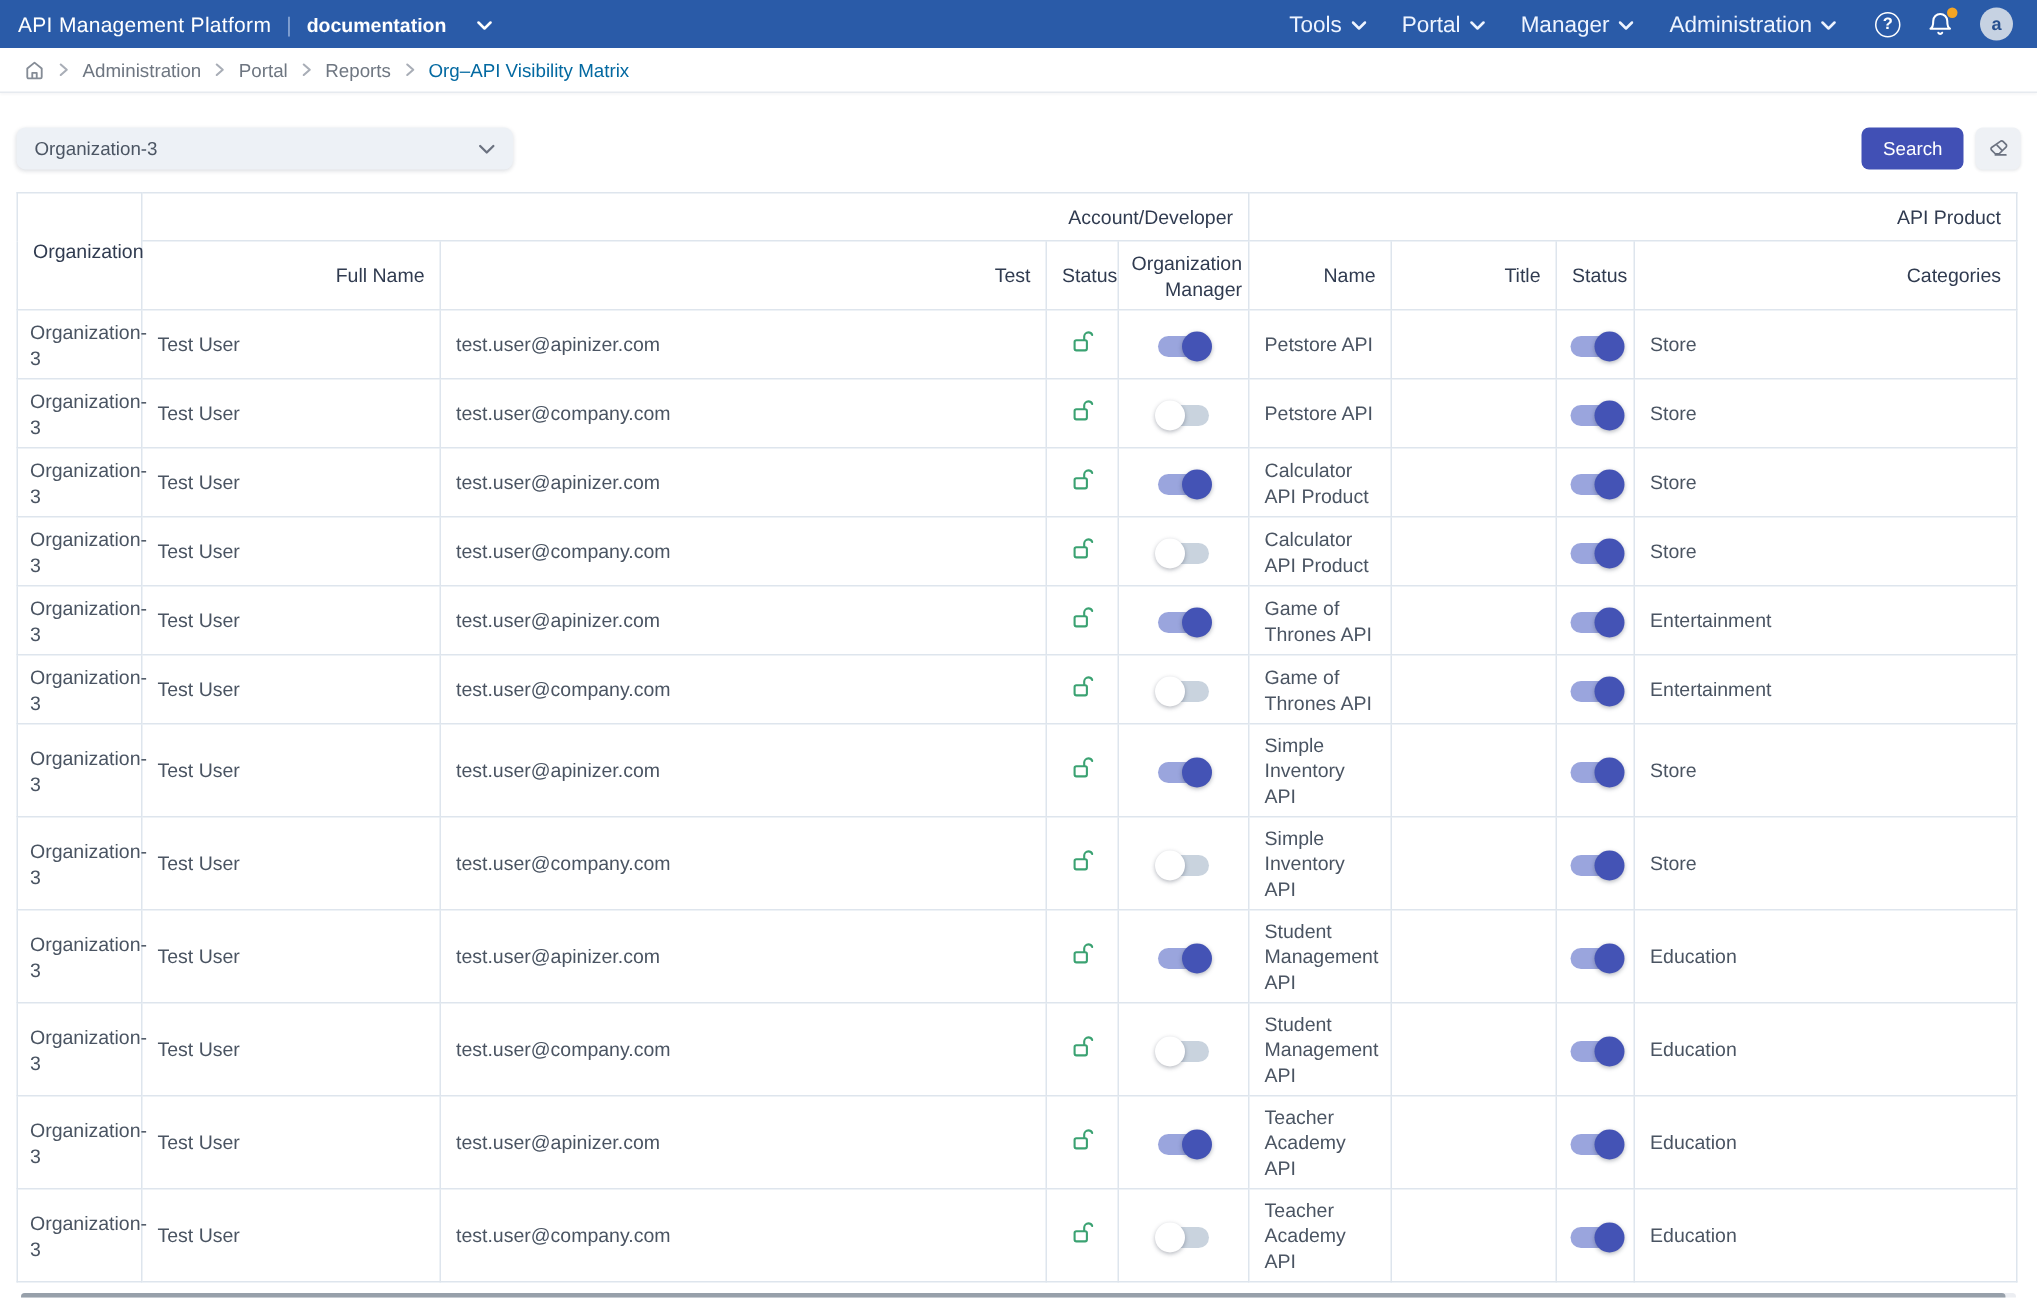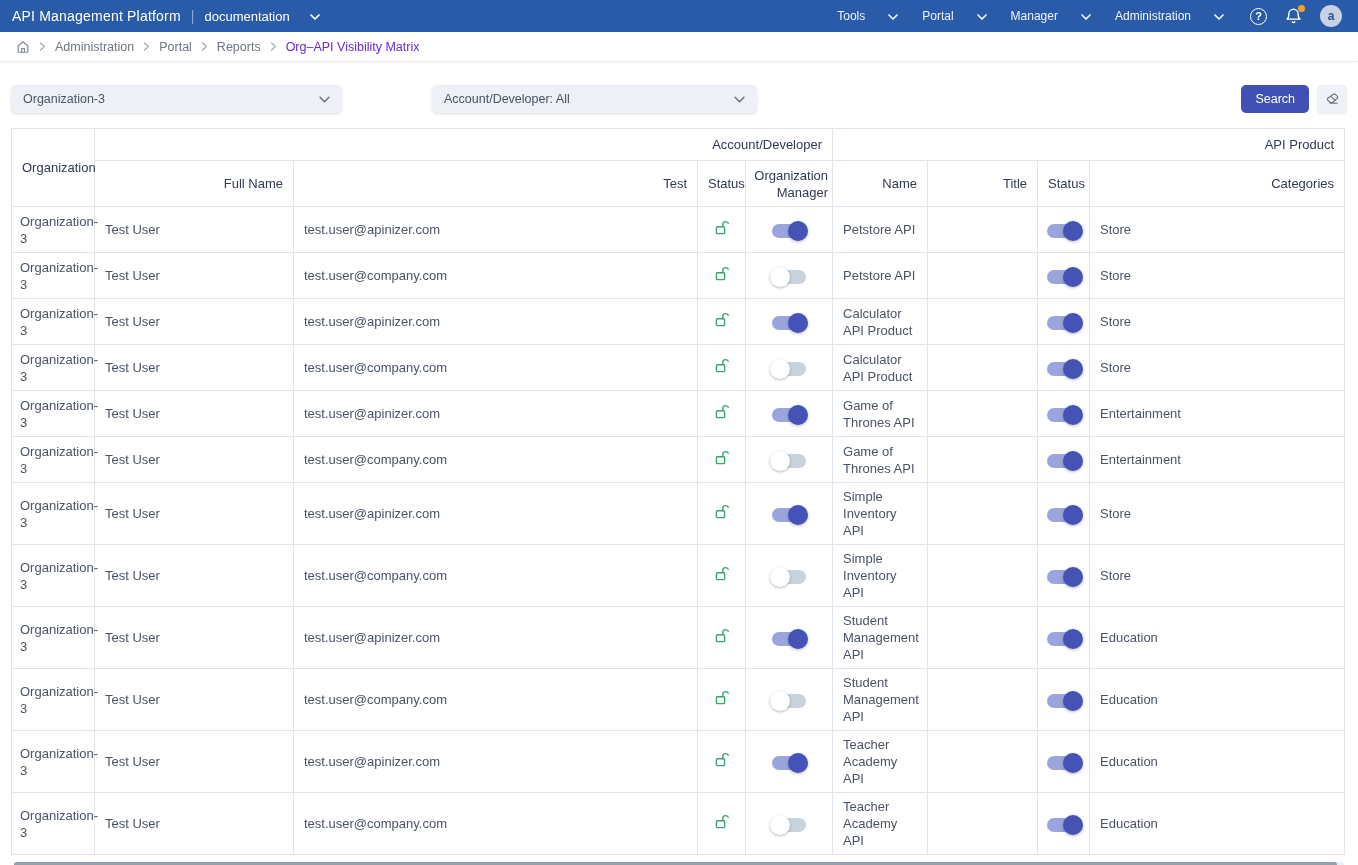--- a/index.html
+++ b/index.html
@@ -16,26 +16,26 @@
   .topbar {
     height:32px; background:#2a5ba8;
     display:flex; align-items:center; justify-content:space-between;
     padding:0 16px 0 12px;
   }
   .topbar-left { display:flex; align-items:center; gap:10px; color:#fff; }
   .app-title { font-size:14px; letter-spacing:.2px; }
   .pipe { color:#8aa7d6; font-size:14px; }
   .env-btn {
     background:none; border:none; color:#fff; cursor:pointer;
-    font-size:13px; font-weight:400; display:flex; align-items:center; gap:20px; padding:0;
+    font-size:13px; font-weight:700; display:flex; align-items:center; gap:20px; padding:0;
   }
   .topbar-right { display:flex; align-items:center; gap:24px; }
   .nav-item {
     background:none; border:none; color:#eef4ff; cursor:pointer;
-    font-size:12px; display:flex; align-items:center; gap:23px; padding:0;text-align:center;
+    font-size:15px; display:flex; align-items:center; gap:6px; padding:0;text-align:center;
   }
   .chev { flex:0 0 auto; margin-top:1px; }
   .icon-group { display:flex; align-items:center; gap:18px; margin-left:2px; }
   .icon-btn { background:none; border:none; padding:0; cursor:pointer; position:relative; display:flex; color:#fff; }
   .help-circle {
     width:17px; height:17px; border:1.5px solid #fff; border-radius:50%;
     display:flex; align-items:center; justify-content:center;
     font-size:11px; font-weight:600; color:#fff;
   }
   .bell-dot { position:absolute; top:-3px; right:-3px; width:7px; height:7px; border-radius:50%; background:#f5a524; }
@@ -46,21 +46,21 @@
   }
 
   
   .breadcrumb {
     height:30px; display:flex; align-items:center; gap:9px;
     padding:0 16px; border-bottom:1px solid #e6eaef;
     font-size:12.5px; color:#6e7681;
     box-shadow:0 1px 2px rgba(20,30,50,.04);
   }
   .bc-item { cursor:pointer; white-space:nowrap; }
-  .bc-item.last { color:#6d28d9; }
+  .bc-item.last { color:#0369a1; }
   .bc-sep { display:flex; align-items:center; }
   .home-btn { background:none; border:none; padding:0; cursor:pointer; display:flex; }
 
   
   .filters { display:flex; align-items:center; margin:23px 11px 15px; }
   .dd {
     height:28px; background:#edf1f6; border:none; border-radius:6px; cursor:pointer;
     display:flex; align-items:center; justify-content:space-between;
     padding:0 12px; font-size:12.5px; color:#4b5563;
     box-shadow:0 1px 3px rgba(25,39,62,.16);
@@ -197,26 +197,20 @@
     </span>
 </div>
 
 <div class="filters">
   <button class="dd dd1">
     <span>Organization-3</span>
     <svg class="dd-chev" width="11" height="7" viewBox="0 0 10 6">
         <path d="M1 1l4 4 4-4" fill="none" stroke="currentColor" stroke-width="1.4" stroke-linecap="round" stroke-linejoin="round"></path>
       </svg>
   </button>
-  <button class="dd dd2">
-    <span>Account/Developer: All</span>
-    <svg class="dd-chev" width="11" height="7" viewBox="0 0 10 6">
-        <path d="M1 1l4 4 4-4" fill="none" stroke="currentColor" stroke-width="1.4" stroke-linecap="round" stroke-linejoin="round"></path>
-      </svg>
-  </button>
   <span class="spacer"></span>
   <button class="search-btn">Search</button>
   <button class="clear-btn">
     <svg width="14" height="14" viewBox="0 0 16 16">
         <path d="M9.8 2.6a1.4 1.4 0 0 1 2 0l2.3 2.3a1.4 1.4 0 0 1 0 2L8.9 12H5.9L3.1 9.2a1.4 1.4 0 0 1 0-2z" fill="none" stroke="#6b7280" stroke-width="1.3" stroke-linejoin="round"></path>
         <path d="M7 5.3l4.3 4.3" stroke="#6b7280" stroke-width="1.3"></path>
         <path d="M6 12.9h8" stroke="#6b7280" stroke-width="1.3" stroke-linecap="round"></path>
       </svg>
   </button>
 </div>

